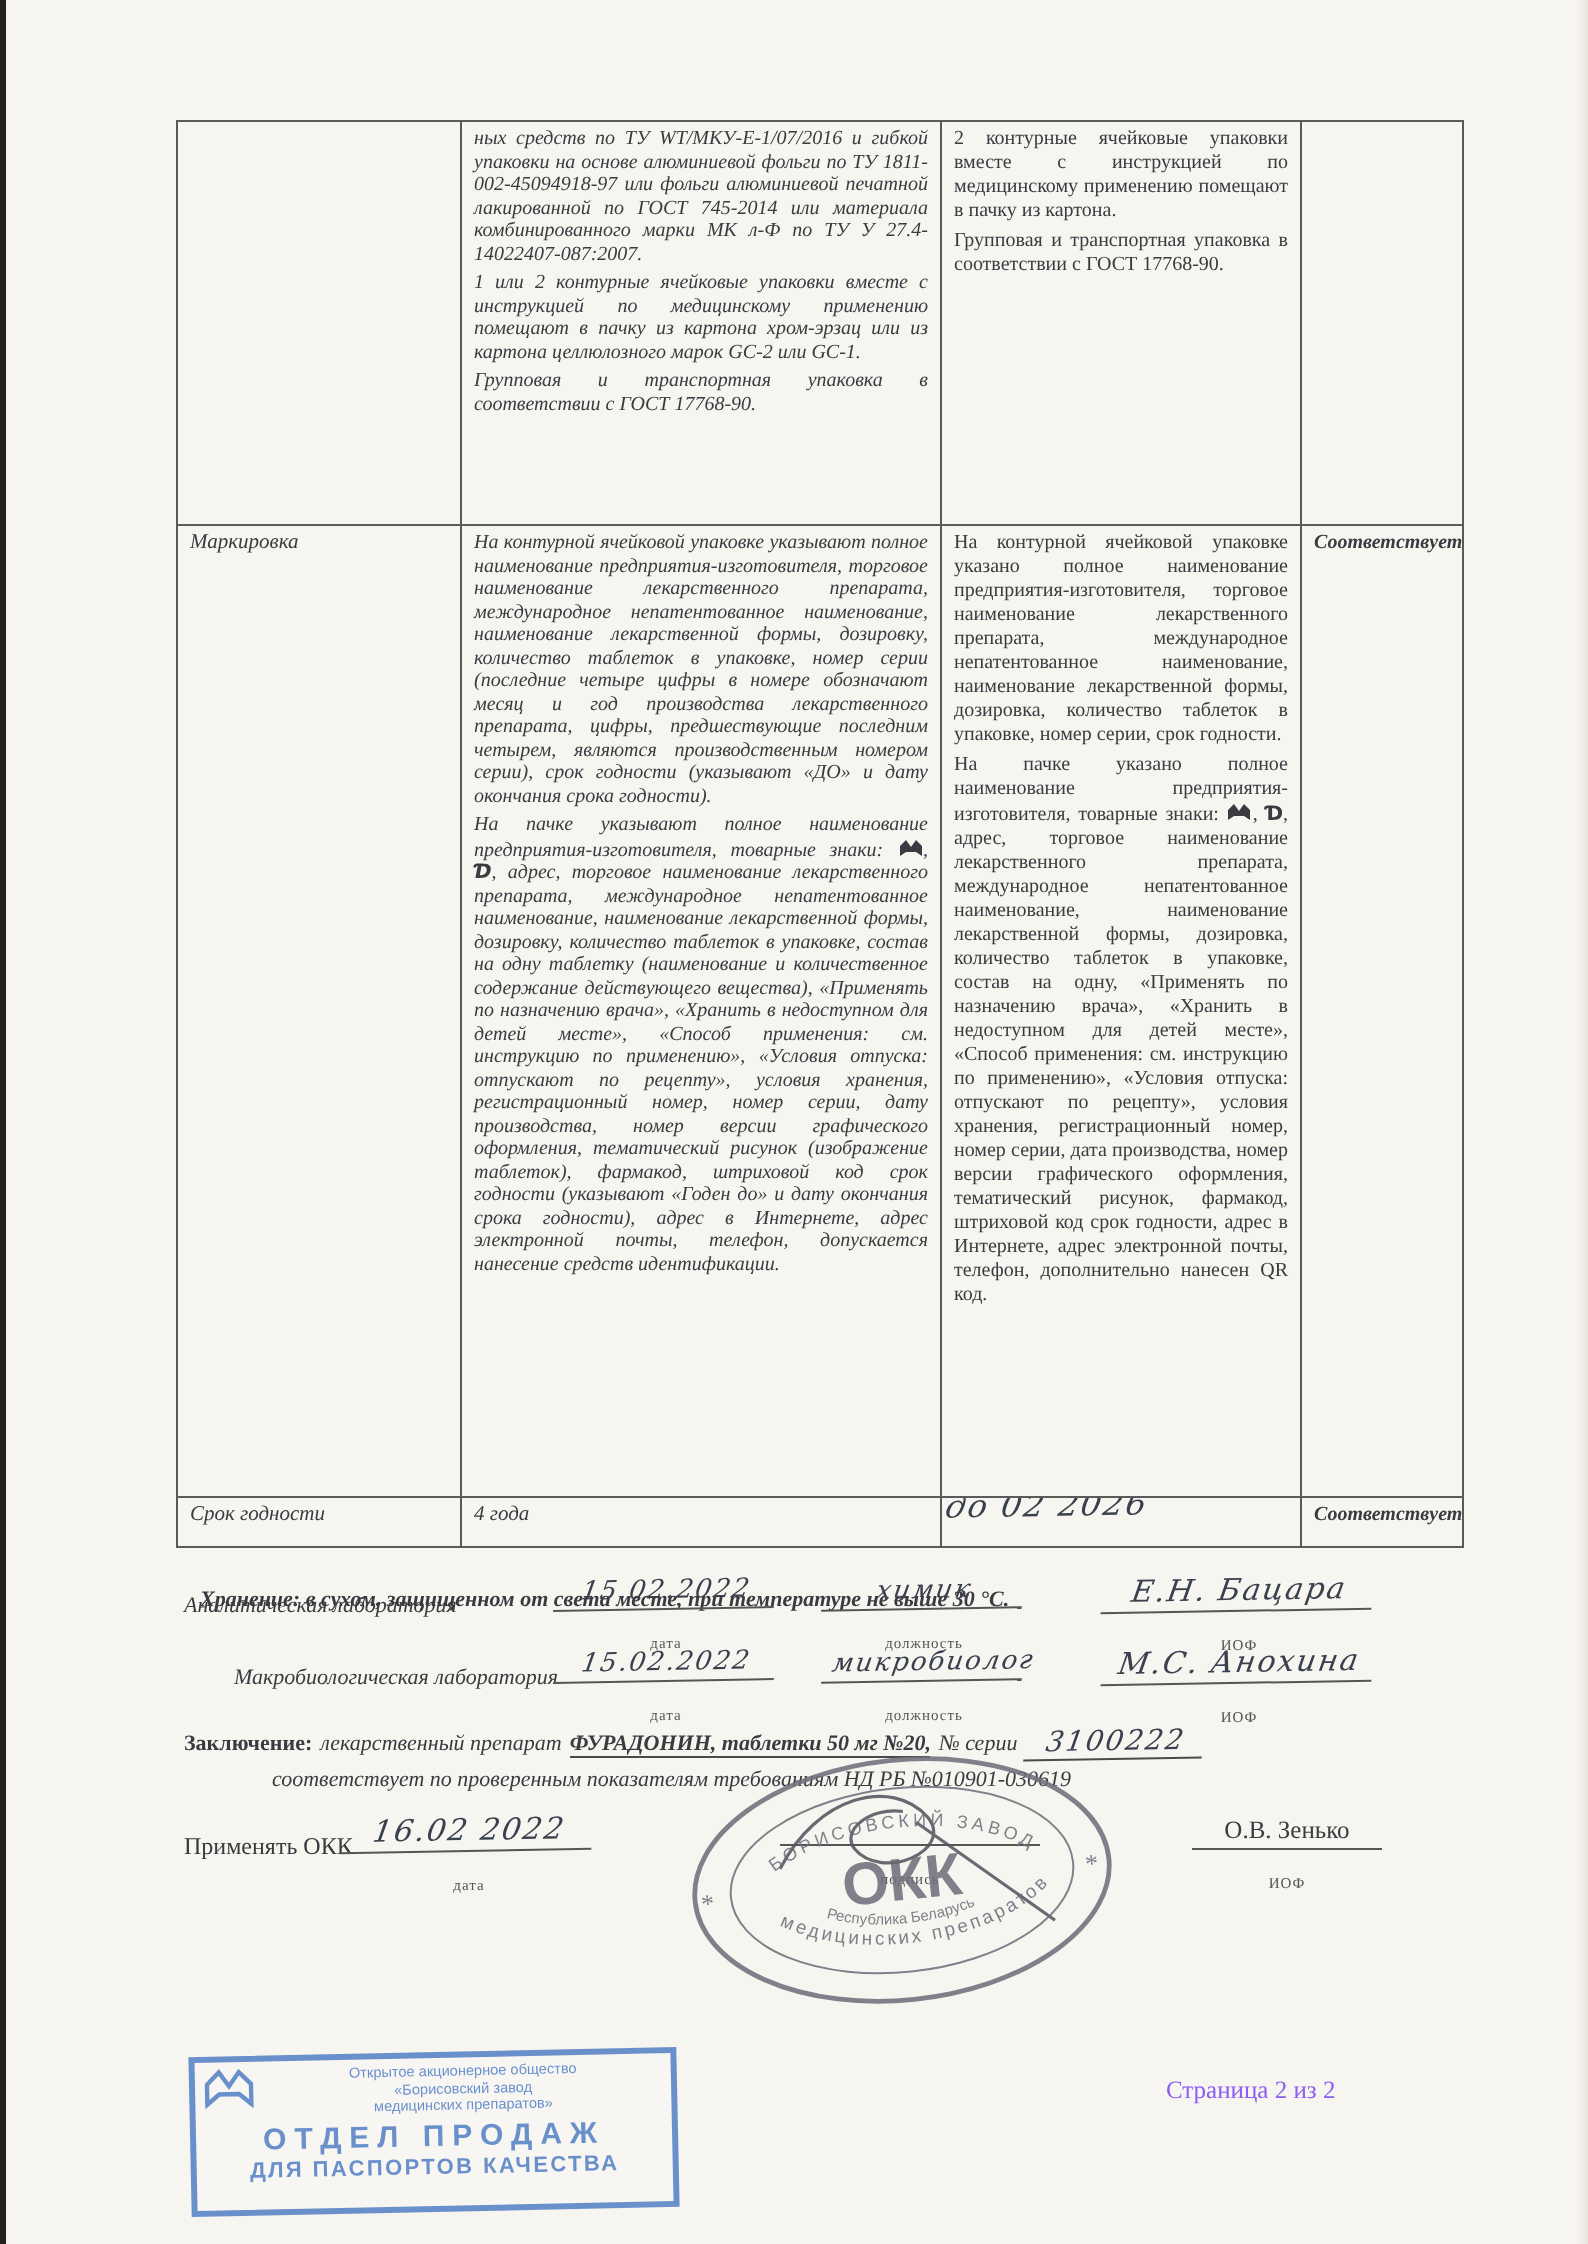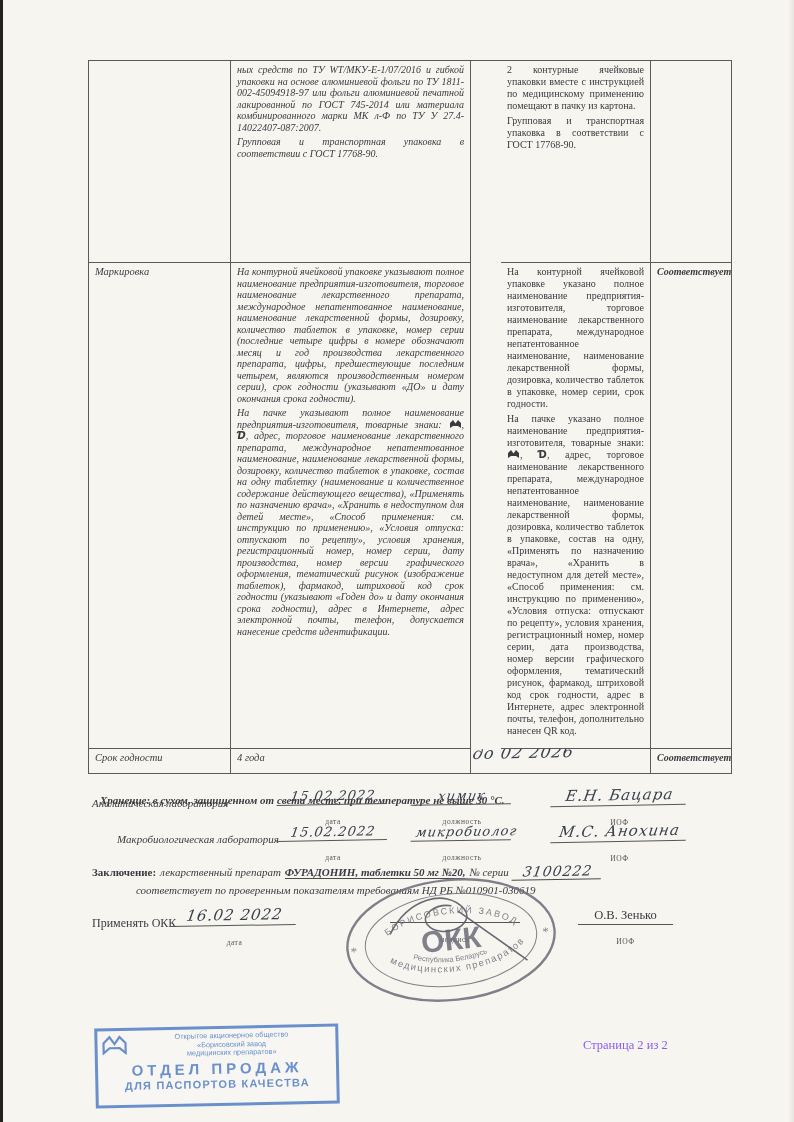--- a/index.html
+++ b/index.html
@@ -8,21 +8,21 @@
   .scan-shade{position:absolute;right:0;top:0;width:6px;height:1122px;background:linear-gradient(to left,#e8e5de,transparent);}
 
   
   .tbl{position:absolute;left:88px;top:60px;width:642px;border:1px solid #5a5a5a;display:grid;
        grid-template-columns:142px 240px 180px 80px;grid-template-rows:202px 486px 24px;box-sizing:content-box;background:transparent;}
   .cell{border-right:1px solid #5a5a5a;border-bottom:1px solid #5a5a5a;padding:3px 6px;overflow:hidden;box-sizing:border-box;position:relative;}
   .cell.lastcol{border-right:none;}
   .cell.lastrow{border-bottom:none;}
   .req{font-style:italic;font-size:10px;line-height:11.5px;text-align:justify;}
   .req p{margin:0 0 3px 0;}
-  .fact{font-style:normal;font-size:10px;line-height:12px;text-align:justify;margin-left:30px;}
+  .fact{font-style:normal;font-size:10px;line-height:12px;text-align:justify;}
   .fact p{margin:0 0 3px 0;}
   .rowlabel{font-style:italic;font-size:10.5px;}
   .concl{font-style:italic;font-size:10px;font-weight:bold;}
   .tmk-svg{vertical-align:-1px;}
   .tmk-d{font-family:"DejaVu Sans",sans-serif;font-weight:bold;font-size:10px;color:#3a3a40;}
 
   
   .hand{font-family:"DejaVu Serif",serif;font-style:italic;color:#39404e;display:inline-block;transform:skewX(-10deg) rotate(-1deg);letter-spacing:1px;}
 
   
@@ -52,20 +52,21 @@
 <body>
 
 <div class="scan-edge"></div>
 <div class="scan-shade"></div>
 
 <div class="tbl">
 
   <div class="cell"></div>
   <div class="cell req">
     <p>ных средств по ТУ WT/МКУ-Е-1/07/2016 и гибкой упаковки на основе алюминиевой фольги по ТУ 1811-002-45094918-97 или фольги алюминиевой печатной лакированной по ГОСТ 745-2014 или материала комбинированного марки МК л-Ф по ТУ У 27.4-14022407-087:2007.</p>
+    <p>1 или 2 контурные ячейковые упаковки вместе с инструкцией по медицинскому применению помещают в пачку из картона хром-эрзац или из картона целлюлозного марок GC-2 или GC-1.</p>
     <p>Групповая и транспортная упаковка в соответствии с ГОСТ 17768-90.</p>
   </div>
   <div class="cell fact">
     <p>2 контурные ячейковые упаковки вместе с инструкцией по медицинскому применению помещают в пачку из картона.</p>
     <p>Групповая и транспортная упаковка в соответствии с ГОСТ 17768-90.</p>
   </div>
   <div class="cell lastcol"></div>
 
   <div class="cell rowlabel">Маркировка</div>
   <div class="cell req">
@@ -135,21 +136,21 @@
 
 <div class="abs okk-label" style="left:92px;top:916px;">Применять ОКК</div>
 <div class="sigfield" style="left:172px;top:906px;width:125px;">
   <span class="sigval hand" style="font-size:15px;">16.02 2022</span>
   <span class="siglab">дата</span>
 </div>
 <div class="sigfield" style="left:390px;top:906px;width:130px;">
   <span class="sigval"></span>
   <span class="siglab">подпись</span>
 </div>
-<div class="sigfield" style="left:578px;top:908px;width:95px;">
+<div class="sigfield" style="left:596px;top:908px;width:95px;">
   <span class="sigval" style="font-size:12.5px;">О.В. Зенько</span>
   <span class="siglab">ИОФ</span>
 </div>
 
 <div class="round-stamp">
   <svg width="216" height="128" viewBox="0 0 216 128">
     <ellipse cx="108" cy="64" rx="104" ry="60" fill="none" stroke="#70707c" stroke-width="2.4"></ellipse>
     <ellipse cx="108" cy="64" rx="86" ry="46" fill="none" stroke="#70707c" stroke-width="1"></ellipse>
     <defs>
       <path id="arcTop" d="M 28 72 A 82 44 0 0 1 188 72" fill="none"></path>

